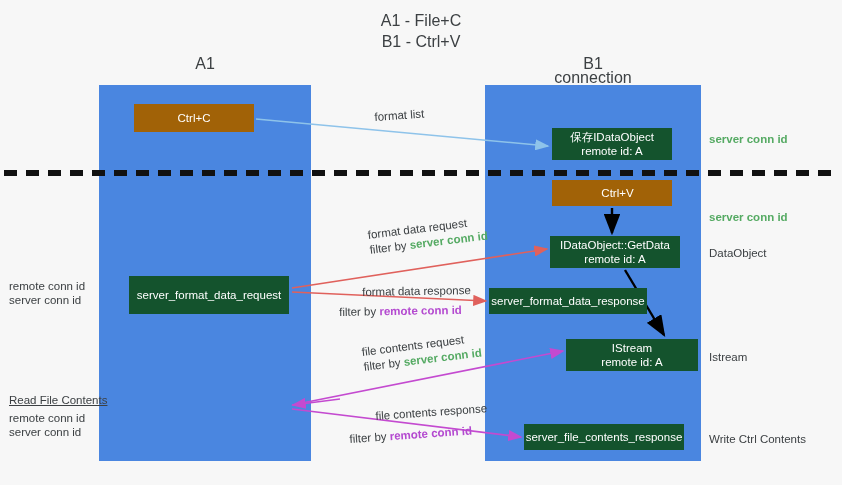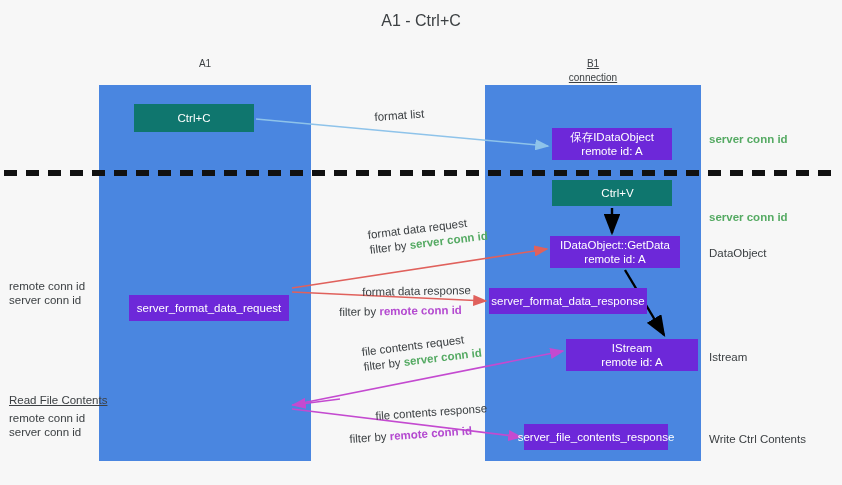--- a/index.html
+++ b/index.html
@@ -18,45 +18,45 @@
     position:absolute;left:0;top:10px;width:842px;
     text-align:center;font-size:16px;line-height:21px;color:#3c4043;
   }
 
   
   .lane{position:absolute;background:#4a86e0;}
   #lane-a1{left:99px;top:85px;width:212px;height:376px;}
   #lane-b1{left:485px;top:85px;width:216px;height:376px;}
 
   .lane-head{
-    position:absolute;text-align:center;font-size:10px;line-height:14px;color:#3c4043;
+    position:absolute;text-align:center;font-size:16px;line-height:14px;color:#3c4043;
   }
   #head-a1{left:99px;top:57px;width:212px;}
-  #head-b1{left:485px;top:57px;width:216px;text-decoration:underline;}
+  #head-b1{left:485px;top:57px;width:216px;}
   .lane-head .l2{display:block;}
 
   
   .node{
     position:absolute;box-sizing:border-box;
     display:flex;flex-direction:column;align-items:center;justify-content:center;
     color:#ffffff;font-size:11.5px;line-height:14px;text-align:center;
   }
-  .node.orange{background:#6d28d9;}
-  .node.green{background:#0f766e;}
+  .node.orange{background:#14532d;}
+  .node.green{background:#a16207;}
   .node .l2{display:block;}
 
   #n-ctrlc{left:134px;top:104px;width:120px;height:28px;}
   #n-save{left:552px;top:128px;width:120px;height:32px;}
   #n-ctrlv{left:552px;top:180px;width:120px;height:26px;padding-left:11px;}
   #n-getdata{left:550px;top:236px;width:130px;height:32px;}
   #n-istream{left:566px;top:339px;width:132px;height:32px;}
-  #n-sfdreq{left:129px;top:276px;width:160px;height:26px;margin-top:19px;}
+  #n-sfdreq{left:129px;top:276px;width:160px;height:38px;}
   #n-sfdres{left:489px;top:288px;width:158px;height:26px;}
   #n-sfcreq{left:129px;top:393px;width:160px;height:26px;}
-  #n-sfcres{left:524px;top:424px;width:144px;height:26px;}
+  #n-sfcres{left:524px;top:424px;width:160px;height:26px;}
 
   
   .ann{position:absolute;font-size:11.5px;line-height:14px;white-space:nowrap;}
   .ann.plain{color:#3c4043;}
   .ann.green-t{color:#55aa63;font-weight:bold;}
 
   #ann-sci-1{left:709px;top:132px;}
   #ann-sci-2{left:709px;top:210px;}
   #ann-dataobject{left:709px;top:246px;}
   #ann-istream{left:709px;top:350px;}
@@ -85,21 +85,22 @@
 
   #el-fcres{left:375px;top:409px;transform:rotate(-4deg);transform-origin:left top;}
   #el-fcres-f{left:349px;top:432px;transform:rotate(-4deg);transform-origin:left top;}
 </style>
 </head>
 <body>
 
 <div id="canvas">
 
   <div class="title">
-    <div>A1 - Ctrl+C</div>
+    <div>A1 - File+C</div>
+    <div>B1 - Ctrl+V</div>
   </div>
 
   <div class="lane-head" id="head-a1">
     <span>A1</span>
   </div>
   <div class="lane-head" id="head-b1">
     <span>B1</span>
     <span class="l2">connection</span>
   </div>
 

